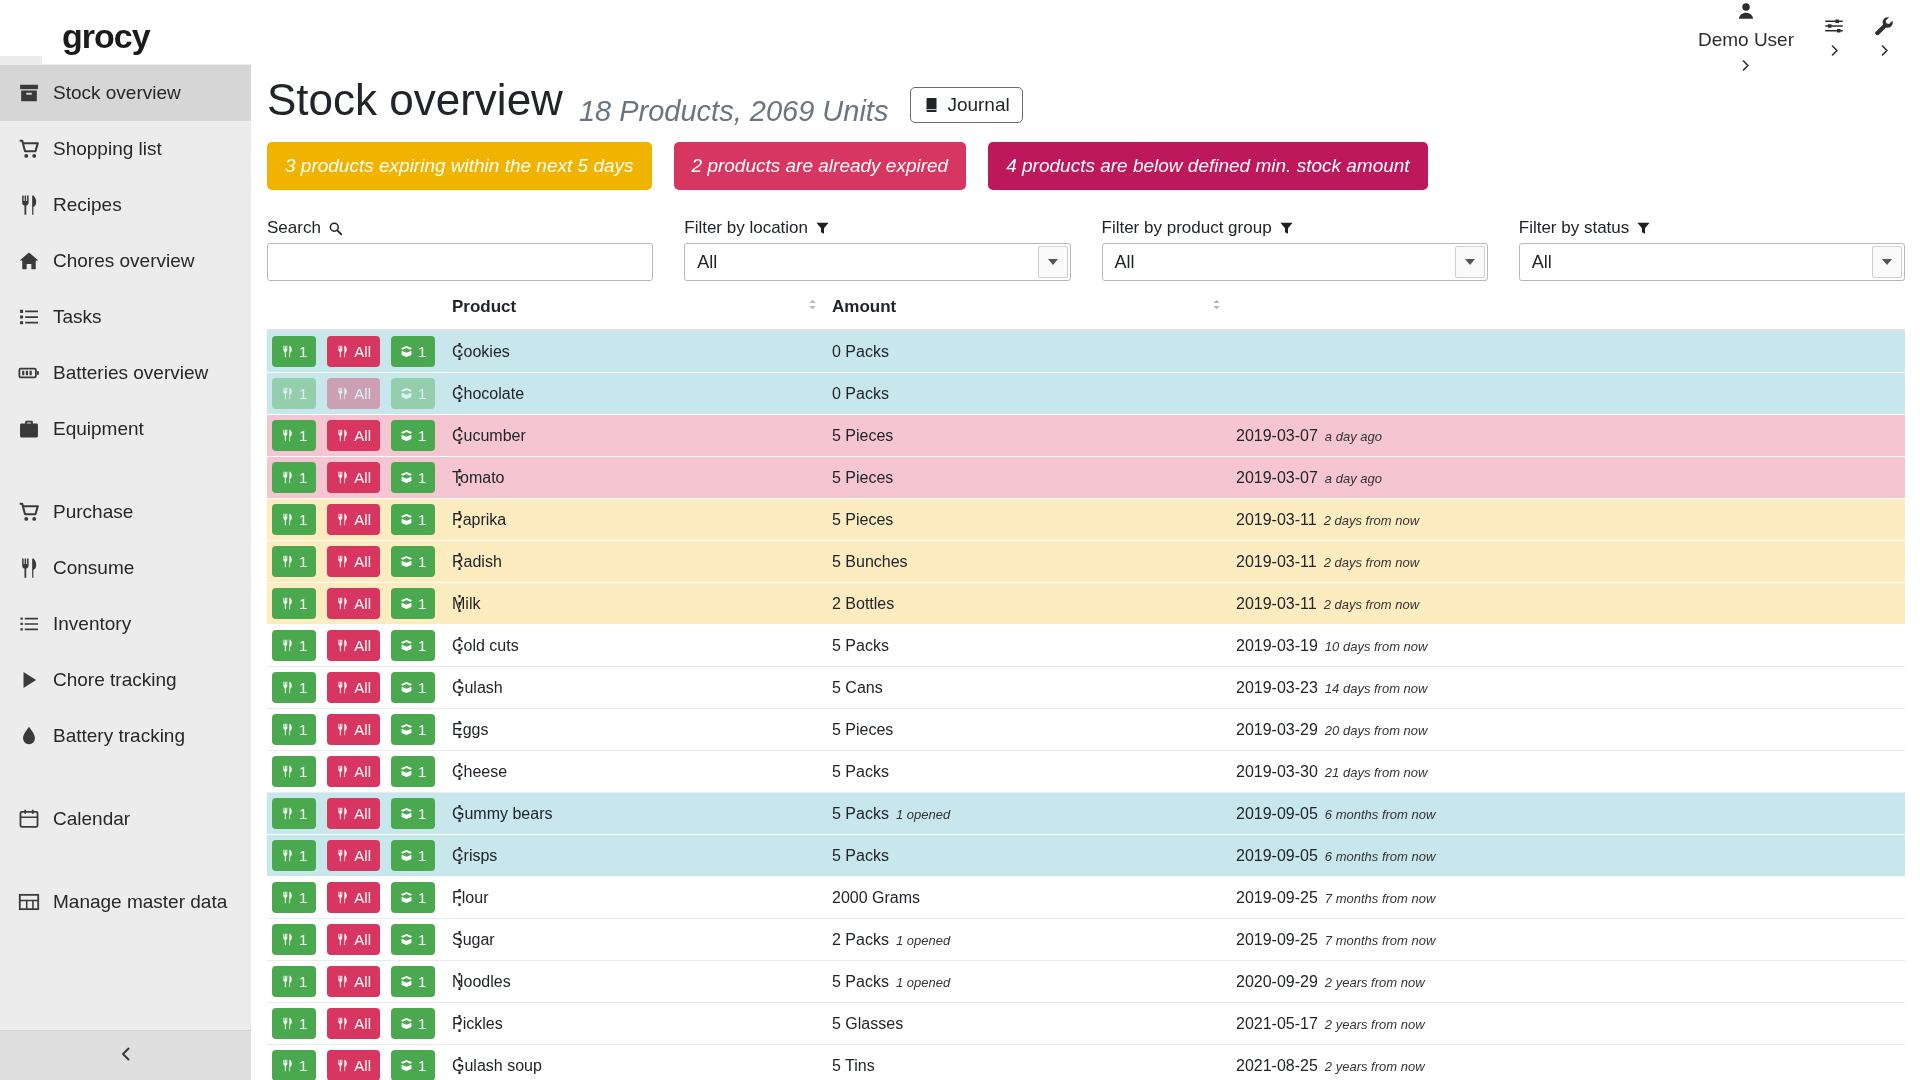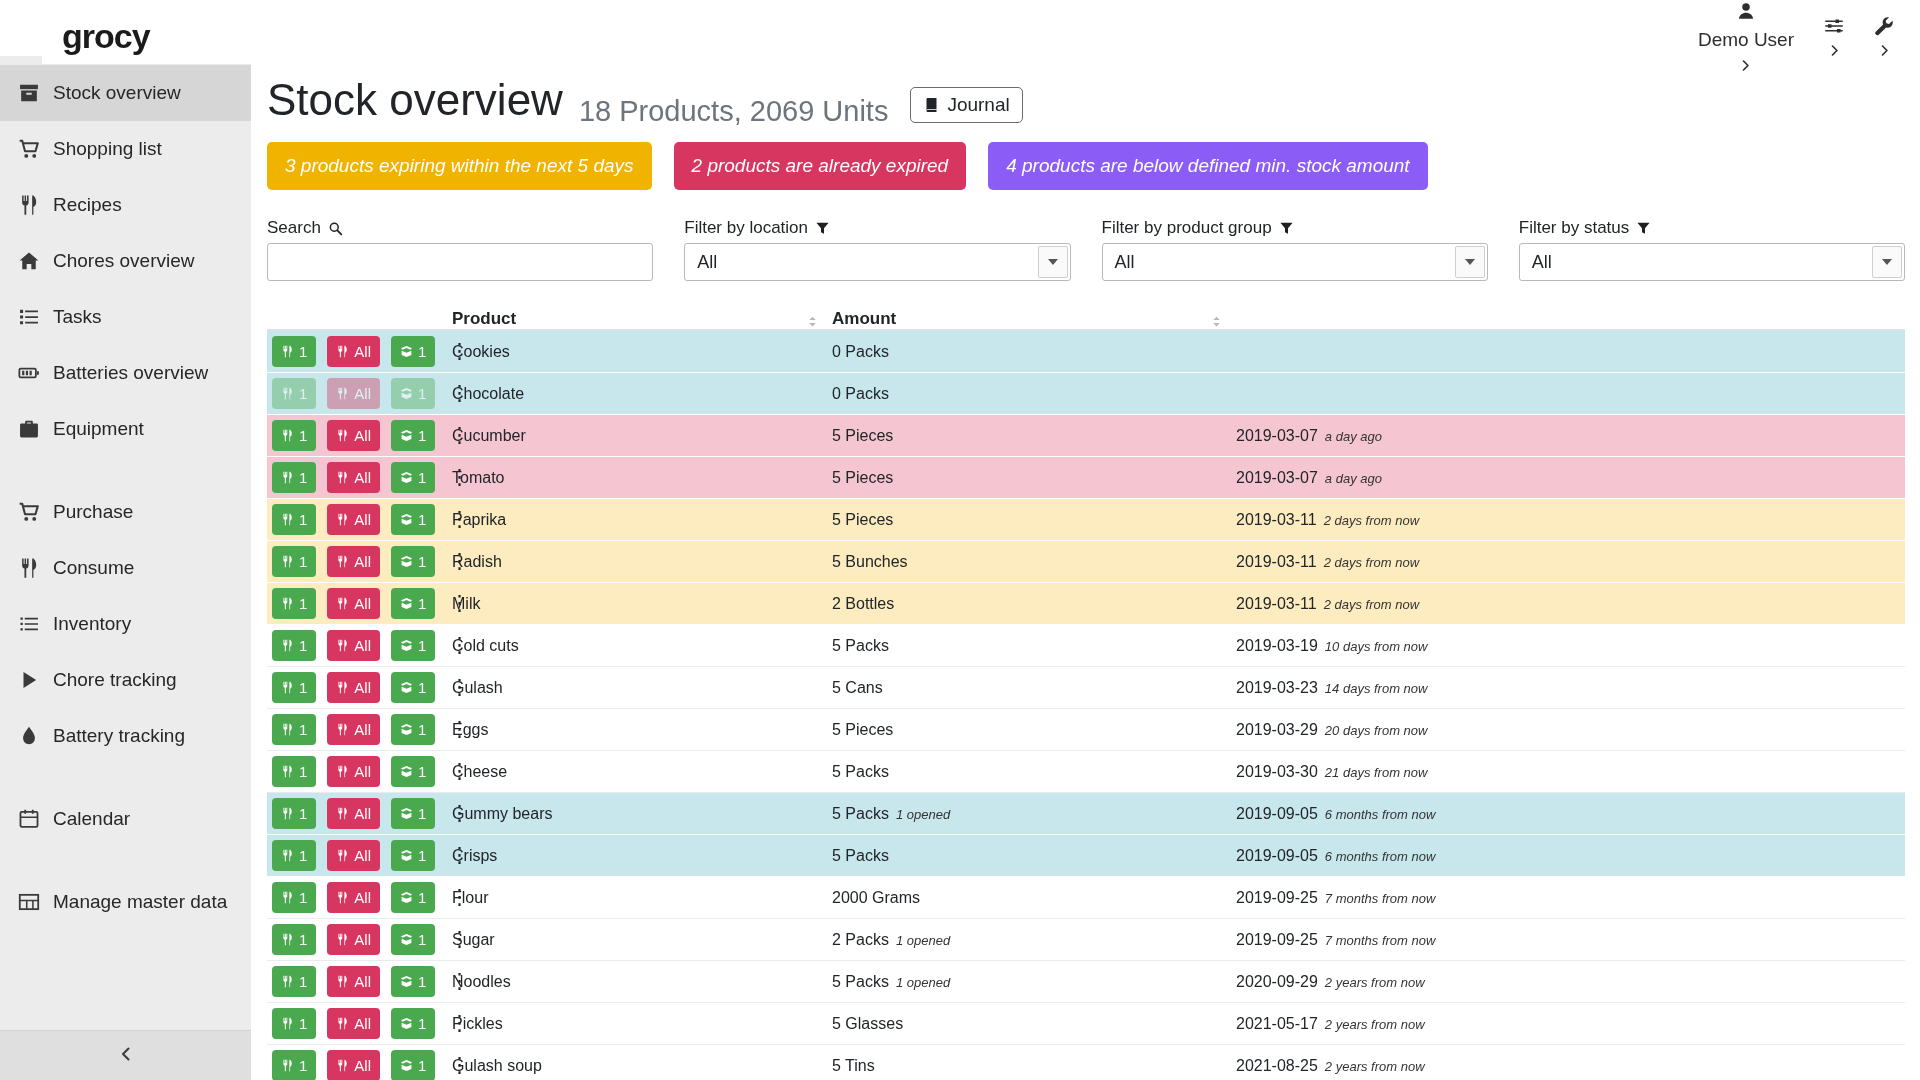--- a/index.html
+++ b/index.html
@@ -46,21 +46,21 @@
     background: #dfdfdf; border-top: 1px solid #d2d2d2;
     display: flex; align-items: center; justify-content: center; cursor: pointer; color: #3a3a3a;
   }
   .collapse-bar svg { width: 16px; height: 16px; }
 
   
   .main { position: absolute; top: 56px; left: 251px; right: 0; bottom: 0; padding: 17px 15px 0 16px; overflow: hidden; }
 
   .page-head { display: flex; align-items: center; gap: 16px; }
   .page-head h1 { font-size: 44px; font-weight: 400; color: #212529; line-height: 1.1; }
-  .subtitle { font-size: 29px; color: #6c757d; margin-top: 22px; }
+  .subtitle { font-size: 29px; color: #6c757d; margin-top: 22px; font-style: italic; }
   .journal-btn {
     margin-left: 6px; margin-top: 8px;
     display: inline-flex; align-items: center; gap: 8px;
     background: #fff; border: 1px solid #6b6b6b; border-radius: 5px;
     font-size: 19px; color: #212529; padding: 6px 12px; cursor: pointer;
     font-family: inherit;
   }
   .journal-btn .bicon { width: 16px; height: 16px; display: inline-flex; }
   .journal-btn .bicon svg { width: 100%; height: 100%; }
 
@@ -88,21 +88,21 @@
     position: absolute; top: 2px; right: 2px; bottom: 2px; width: 30px;
     border: 1px solid #cfcfcf; background: #fafafa; border-radius: 2px;
     display: flex; align-items: center; justify-content: center;
   }
   .caret { width: 0; height: 0; border-left: 5px solid transparent; border-right: 5px solid transparent; border-top: 6px solid #555; }
 
   
   .stock-table { margin-top: 16px; }
   .thead, .trow { display: grid; grid-template-columns: 183px 380px 404px auto; align-items: center; }
   .thead { border-bottom: 2px solid #dee2e6; height: 34px; }
-  .thead .hcell { font-size: 17px; font-weight: 700; color: #212529; padding: 0 10px 0 2px; display: flex; align-items: flex-end; cursor: pointer; height: 100%; gap: 37px; }
+  .thead .hcell { font-size: 17px; font-weight: 700; color: #212529; padding: 0 10px 0 2px; display: flex; align-items: flex-start; cursor: pointer; height: 100%; gap: 37px; }
   .sort { margin-left: auto; width: 15px; height: 15px; color: #b8b8b8; display: inline-flex; }
   .sort svg { width: 100%; height: 100%; }
   .trow { height: 42px; border-bottom: 1px solid #e9ecef; background: #fff; }
   .trow.c-info { background: var(--row-info); border-bottom-color: #fff; }
   .trow.c-danger { background: var(--row-danger); border-bottom-color: #fff; }
   .trow.c-warning { background: var(--row-warning); border-bottom-color: #fff; }
   .cell { font-size: 16px; color: #212529; padding: 0 10px 0 2px; }
   .cell.actions { display: flex; align-items: center; gap: 11px; padding-left: 5px; }
   .note { font-style: italic; font-size: 13px; margin-left: 7px; color: #333; }
 
@@ -325,21 +325,21 @@
             <path d="M4.9 13h8.6v2H4.9c-.8 0-1.4-.4-1.4-1s.6-1 1.4-1z"></path>
           </svg>
         </span>
       <span>Journal</span>
     </button>
   </div>
 
   <div class="banners">
     <div class="banner" style="background: rgb(240, 180, 0);">3 products expiring within the next 5 days</div>
     <div class="banner" style="background: rgb(214, 54, 95);">2 products are already expired</div>
-    <div class="banner" style="background: #8b5cf6;">4 products are below defined min. stock amount</div>
+    <div class="banner" style="background: #be185d;">4 products are below defined min. stock amount</div>
   </div>
 
   <div class="filters">
     <div class="fcol">
       <div class="flabel">
         <span>Search</span>
         <span class="ficon">
             <svg viewBox="0 0 16 16">
               <circle cx="6.7" cy="6.7" r="4.2" fill="none" stroke="currentColor" stroke-width="1.6"></circle>
               <path d="M9.9 9.9l4.3 4.3" stroke="currentColor" stroke-width="1.8" stroke-linecap="round"></path>

